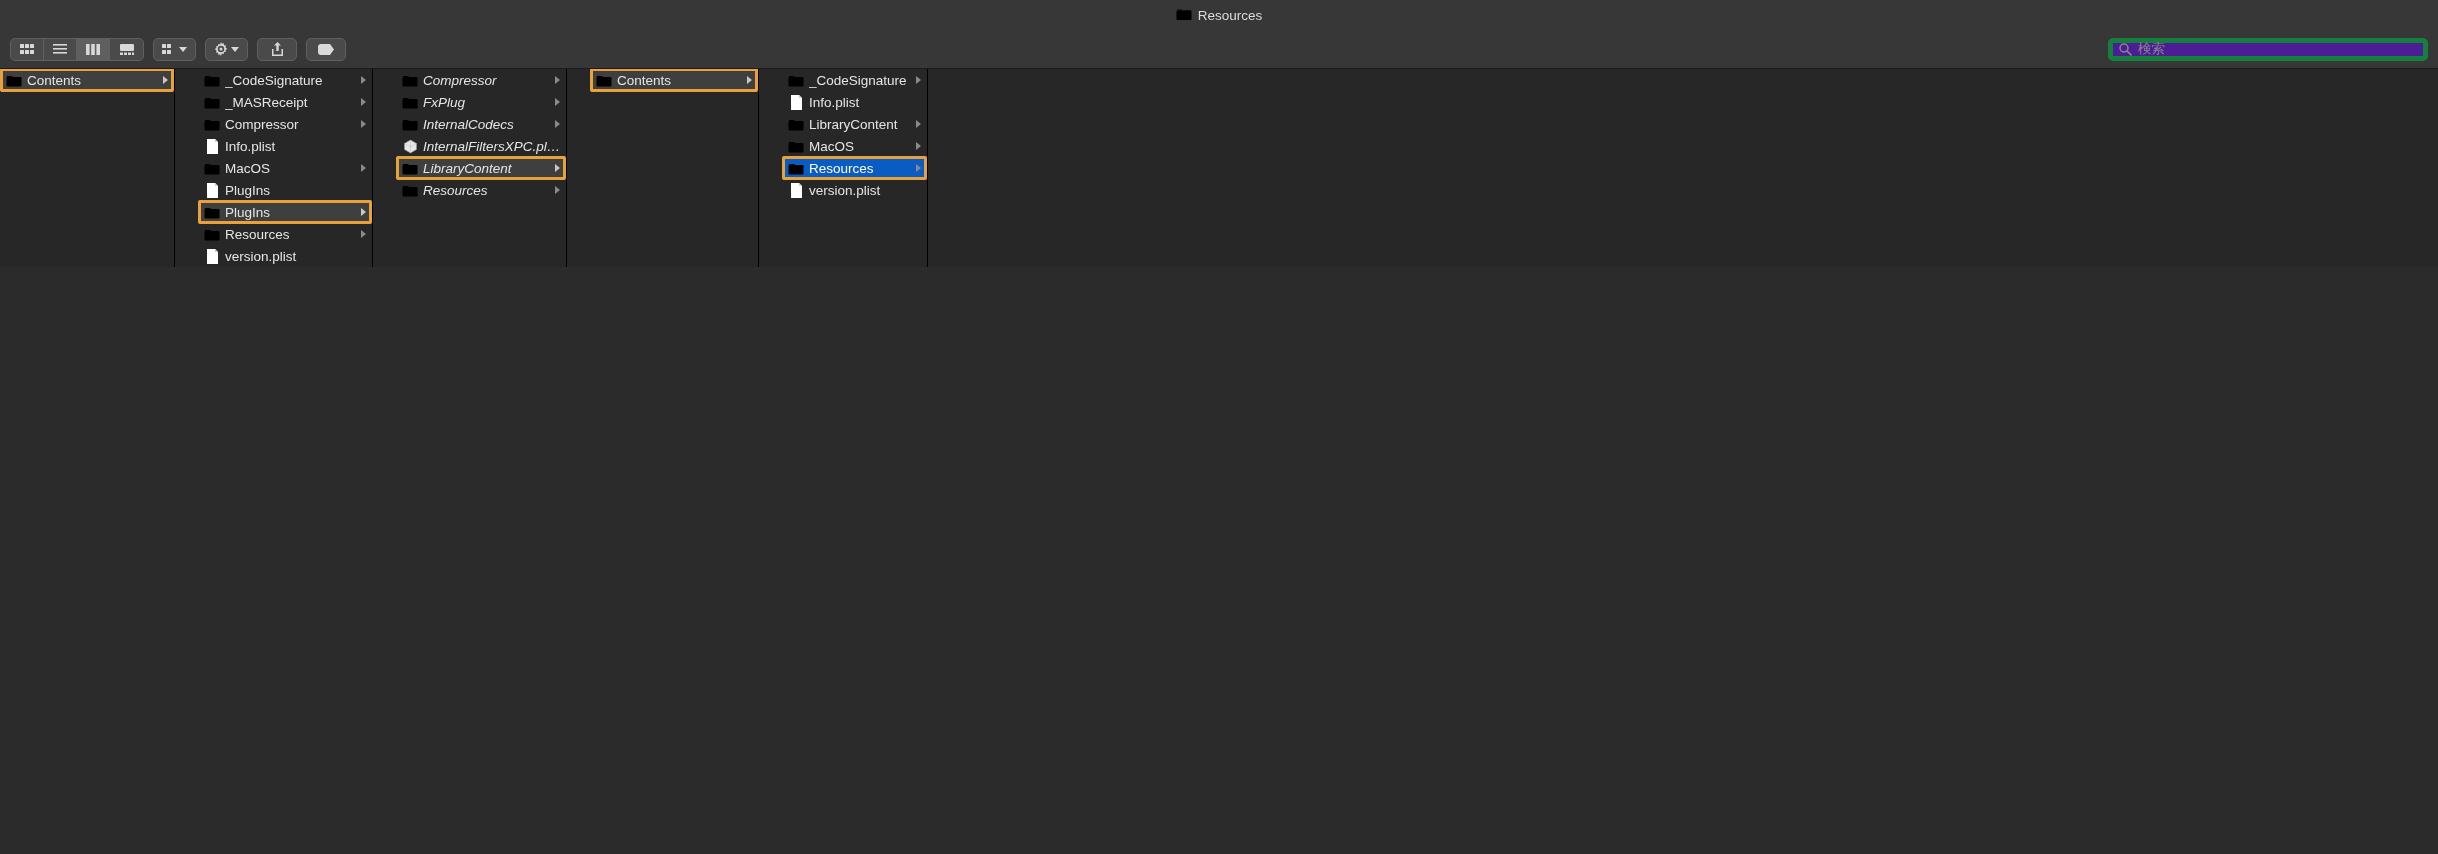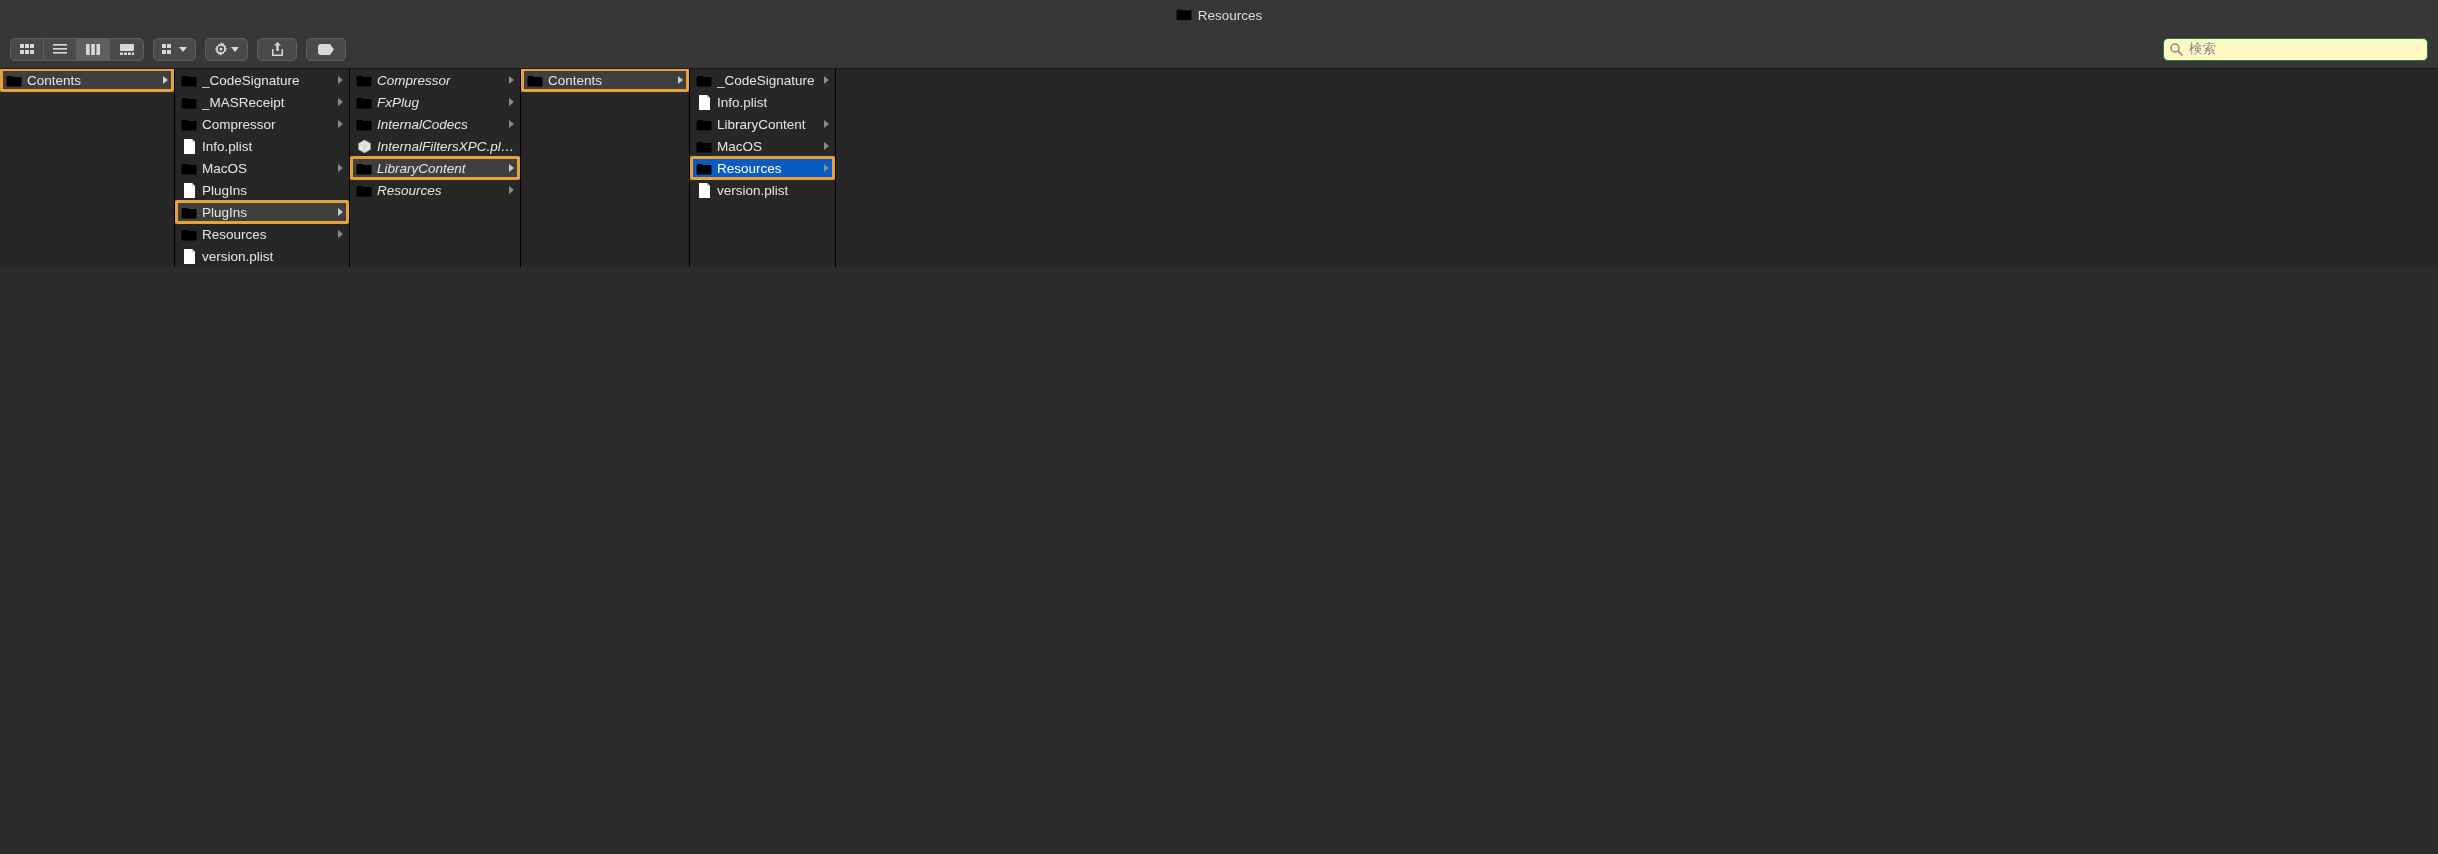--- a/index.html
+++ b/index.html
@@ -57,38 +57,39 @@
       align-items: center;
       justify-content: center;
       gap: 3px;
     }
     .tbtn .chev { border-left: 4px solid transparent; border-right: 4px solid transparent; border-top: 5px solid #d8d8d8; }
 
     .spacer { flex: 1; }
 
     .search {
       height: 23px;
-      width: 265px;
-      background: #fef9c3;
-      border: 1px solid #15803d;
+      width: 320px;
+      background: #4c1d95;
+      border: 5px solid #15803d;
       border-radius: 5px;
       display: flex;
       align-items: center;
       padding: 0 6px;
       gap: 6px;
       color: #888;
     }
     .search svg { width: 13px; height: 13px; fill: #888; }
 
     
     .columns {
       display: flex;
       height: calc(100% - 69px);
       width: 100%;
       background: #272727;
+      gap: 23px;
     }
     .col {
       border-right: 1px solid #000;
       overflow-y: auto;
       flex-shrink: 0;
     }
     .col0 { width: 175px; }
     .col1 { width: 175px; }
     .col2 { width: 171px; font-style: italic; }
     .col3 { width: 169px; }

